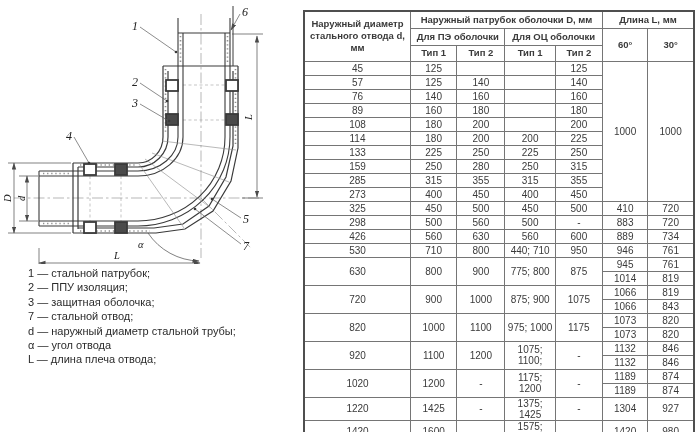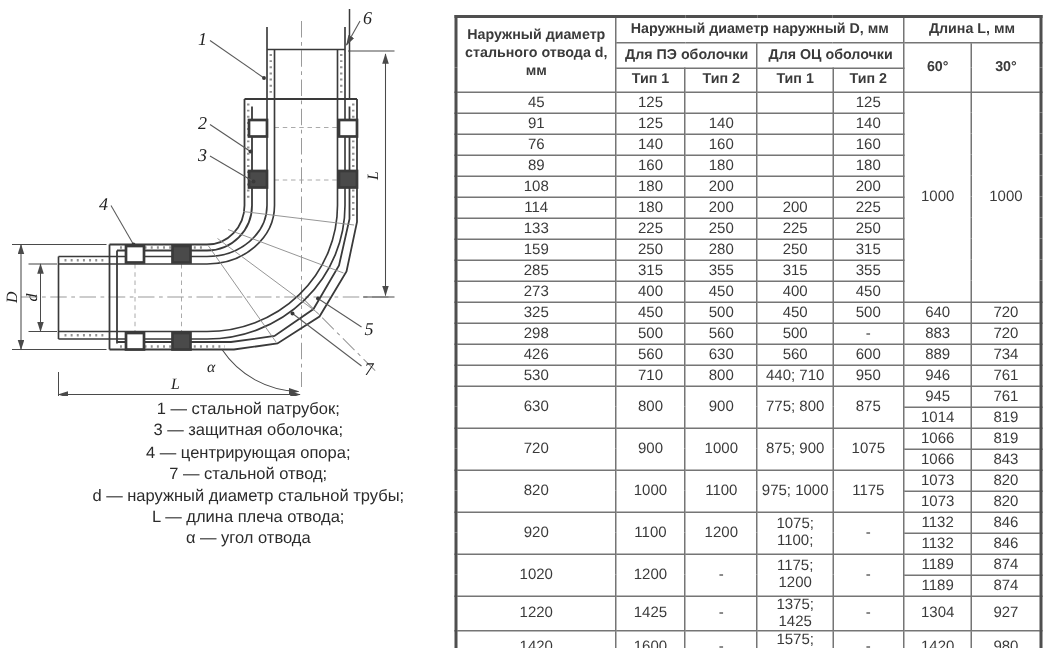--- a/index.html
+++ b/index.html
@@ -2,21 +2,21 @@
 <html><head>
 <meta charset="utf-8">
 <style>
   html,body{margin:0;padding:0;background:#ffffff;}
   #stage{position:relative;width:700px;height:432px;background:#fff;overflow:hidden;
          font-family:"Liberation Sans","DejaVu Sans",sans-serif;color:#333;}
   
   #drawing{position:absolute;left:0;top:0;width:305px;height:264px;}
   
   #legend{position:absolute;left:28px;top:266px;width:275px;}
-  .legend-line{font-size:11px;line-height:14.4px;color:#2b2b2b;white-space:nowrap;text-align:center;}
+  .legend-line{font-size:11px;line-height:14.4px;color:#2b2b2b;white-space:nowrap;}
   
   #spec-table-wrap{position:absolute;left:303px;top:10px;width:392px;height:385px;}
   table.spec{border-collapse:collapse;table-layout:fixed;width:392px;height:411px;
              font-size:10px;color:#3a3a3a;}
   table.spec th,table.spec td{border:1px solid #757575;text-align:center;vertical-align:middle;
              padding:0 1px;overflow:hidden;}
   table.spec{border:2px solid #4f4f4f;}
   table.spec th{font-size:9.5px;font-weight:bold;line-height:1.25;}
   table.spec td{height:13px;line-height:1.1;}
   tr.hdr1{height:17px;} tr.hdr2{height:17px;} tr.hdr3{height:16px;}
@@ -143,43 +143,43 @@
       <text x="11" y="202" transform="rotate(-90 11 202)">D</text>
       <text x="24.5" y="201" transform="rotate(-90 24.5 201)">d</text>
       <text x="252" y="120" transform="rotate(-90 252 120)">L</text>
       <text x="114" y="259">L</text>
       <text x="138" y="248">α</text>
     </g>
   </svg>
 
   <div id="legend">
       <div class="legend-line">1 — стальной патрубок;</div>
+      <div class="legend-line">2 — ППУ изоляция;</div>
       <div class="legend-line">3 — защитная оболочка;</div>
-      <div class="legend-line">4 — центрирующая опора;</div>
       <div class="legend-line">7 — стальной отвод;</div>
       <div class="legend-line">d — наружный диаметр стальной трубы;</div>
+      <div class="legend-line">α — угол отвода</div>
       <div class="legend-line">L — длина плеча отвода;</div>
-      <div class="legend-line">α — угол отвода</div>
     </div>
 
   <div id="spec-table-wrap">
     <table class="spec">
       <colgroup>
         <col style="width:106px">
           <col style="width:46px">
           <col style="width:48px">
         <col style="width:50px">
           <col style="width:47px">
           <col style="width:45px">
           <col style="width:46px">
       </colgroup>
       <thead>
         <tr class="hdr1">
           <th rowspan="3">Наружный диаметр стального отвода d, мм</th>
-          <th colspan="4">Наружный диаметр наружный D, мм</th>
+          <th colspan="4">Наружный патрубок оболочки D, мм</th>
           <th colspan="2">Длина L, мм</th>
         </tr>
         <tr class="hdr2">
           <th colspan="2">Для ПЭ оболочки</th>
           <th colspan="2">Для ОЦ оболочки</th>
           <th rowspan="2">60°</th>
           <th rowspan="2">30°</th>
         </tr>
         <tr class="hdr3">
           <th>Тип 1</th>
@@ -192,21 +192,21 @@
           <tr>
             <td>45</td>
             <td>125</td>
             <td></td>
             <td></td>
             <td>125</td>
             <td rowspan="10">1000</td>
             <td rowspan="10">1000</td>
           </tr>
           <tr>
-            <td>91</td>
+            <td>57</td>
             <td>125</td>
             <td>140</td>
             <td></td>
             <td>140</td>
           </tr>
           <tr>
             <td>76</td>
             <td>140</td>
             <td>160</td>
             <td></td>
@@ -260,21 +260,21 @@
             <td>450</td>
             <td>400</td>
             <td>450</td>
           </tr>
           <tr>
             <td>325</td>
             <td>450</td>
             <td>500</td>
             <td>450</td>
             <td>500</td>
-            <td>640</td>
+            <td>410</td>
             <td>720</td>
           </tr>
           <tr>
             <td>298</td>
             <td>500</td>
             <td>560</td>
             <td>500</td>
             <td>-</td>
             <td>883</td>
             <td>720</td>

